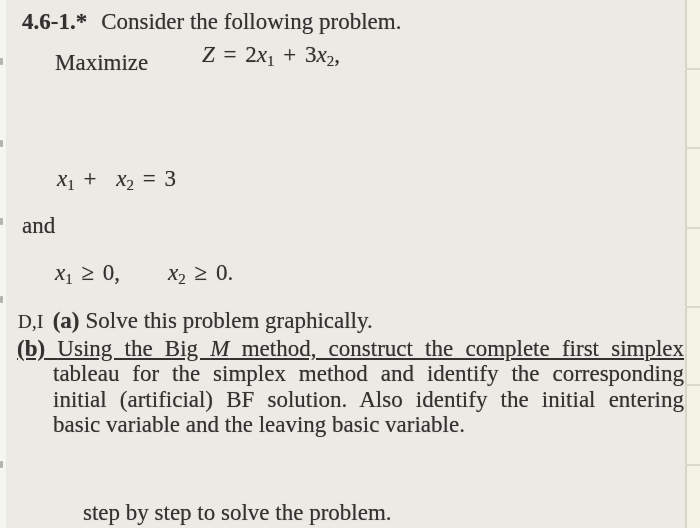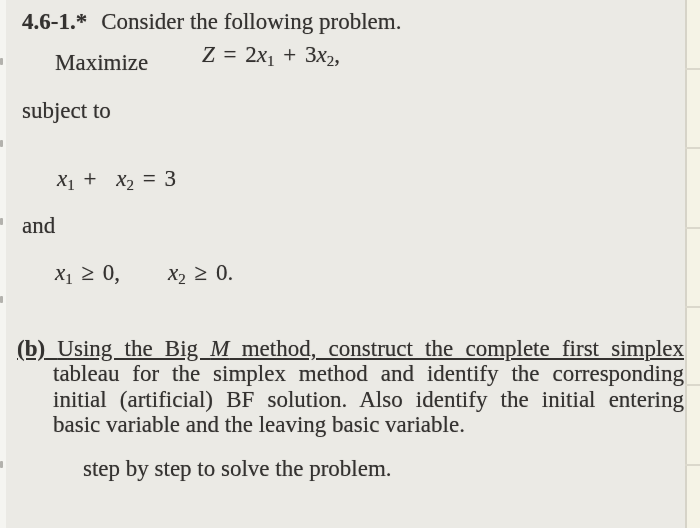--- a/index.html
+++ b/index.html
@@ -37,38 +37,40 @@
 
 <div class="page">
 
   <div class="line" style="left:22px; top:9px;">
     <span class="bold">4.6-1.*</span><span class="gap" style="width:14px;"></span><span>Consider the following problem.</span>
   </div>
 
   <div class="line" style="left:55px; top:50px;">Maximize</div>
   <div class="line math" style="left:202px; top:42px;text-align:right;"><span class="it">Z</span><span> = 2</span><span class="it">x</span><span class="sub">1</span><span> + 3</span><span class="it">x</span><span class="sub">2</span><span>,</span></div>
 
-  <div class="line" style="left:22px; top:98px;">subject to</div>
 
   <div class="line math" style="left:57px; top:166px;"><span class="it">x</span><span class="sub">1</span><span> + </span><span class="sp" style="width: 11px;"></span><span class="it">x</span><span class="sub">2</span><span> = 3</span></div>
 
   <div class="line" style="left:22px; top:213px;">and</div>
 
   <div class="line math" style="left:55px; top:260px;"><span class="it">x</span><span class="sub">1</span><span> ≥ 0,</span><span class="sp" style="width: 48px;"></span><span class="it">x</span><span class="sub">2</span><span> ≥ 0.</span></div>
 
+  <div class="line" style="left:18px; top:308px;">
+    <span class="code" style="margin-right:9px;">D,I</span><span class="bold" style="margin-right:6px;">(a)</span><span>Solve this problem graphically.</span>
+  </div>
 
   <div class="line just" style="left:17px; top:336px; width:667px;text-decoration:underline;">
     <span class="bold">(b)</span>
     <span><span>Using the Big </span><span class="it">M</span><span> method, construct the complete first simplex</span></span>
   </div>
   <div class="line just" style="left:53px; top:361px; width:631px;"><span>tableau for the simplex method and identify the corresponding</span></div>
   <div class="line" style="left:53px; top:412px;"><span>basic variable and the leaving basic variable.</span></div>
   <div class="line just" style="left:53px; top:387px; width:631px;"><span>initial (artificial) BF solution. Also identify the initial entering</span></div>
 
-  <div class="line" style="left:83px; top:456px;"><span>step by step to solve the problem.</span></div>
+  <div class="line" style="left:83px; top:500px;"><span>step by step to solve the problem.</span></div>
 
   <div class="left-strip">
       <div class="left-mark" style="top: 58px;"></div>
       <div class="left-mark" style="top: 140px;"></div>
       <div class="left-mark" style="top: 218px;"></div>
       <div class="left-mark" style="top: 296px;"></div>
       <div class="left-mark" style="top: 461px;"></div>
     </div>
   <div class="right-strip">
       <div class="right-tick" style="top: 68px;"></div>

